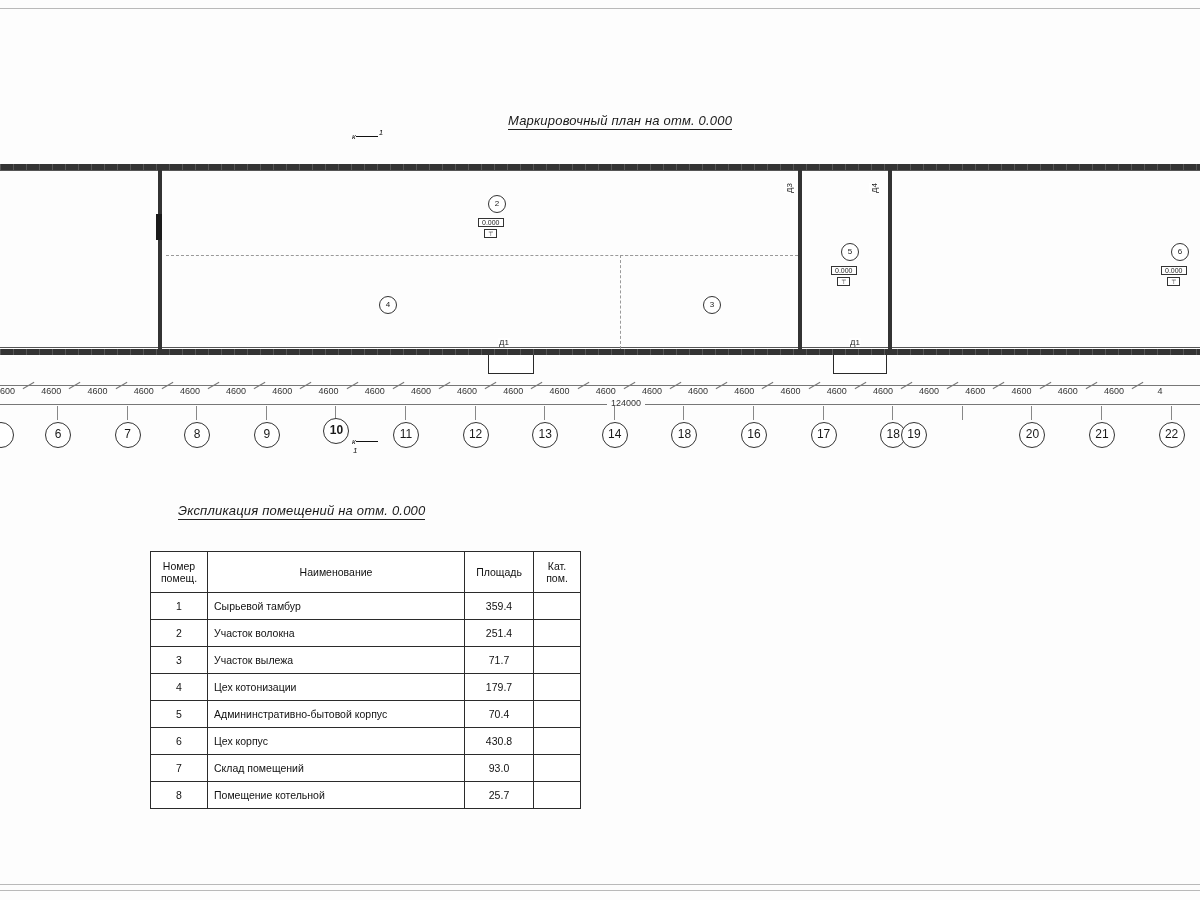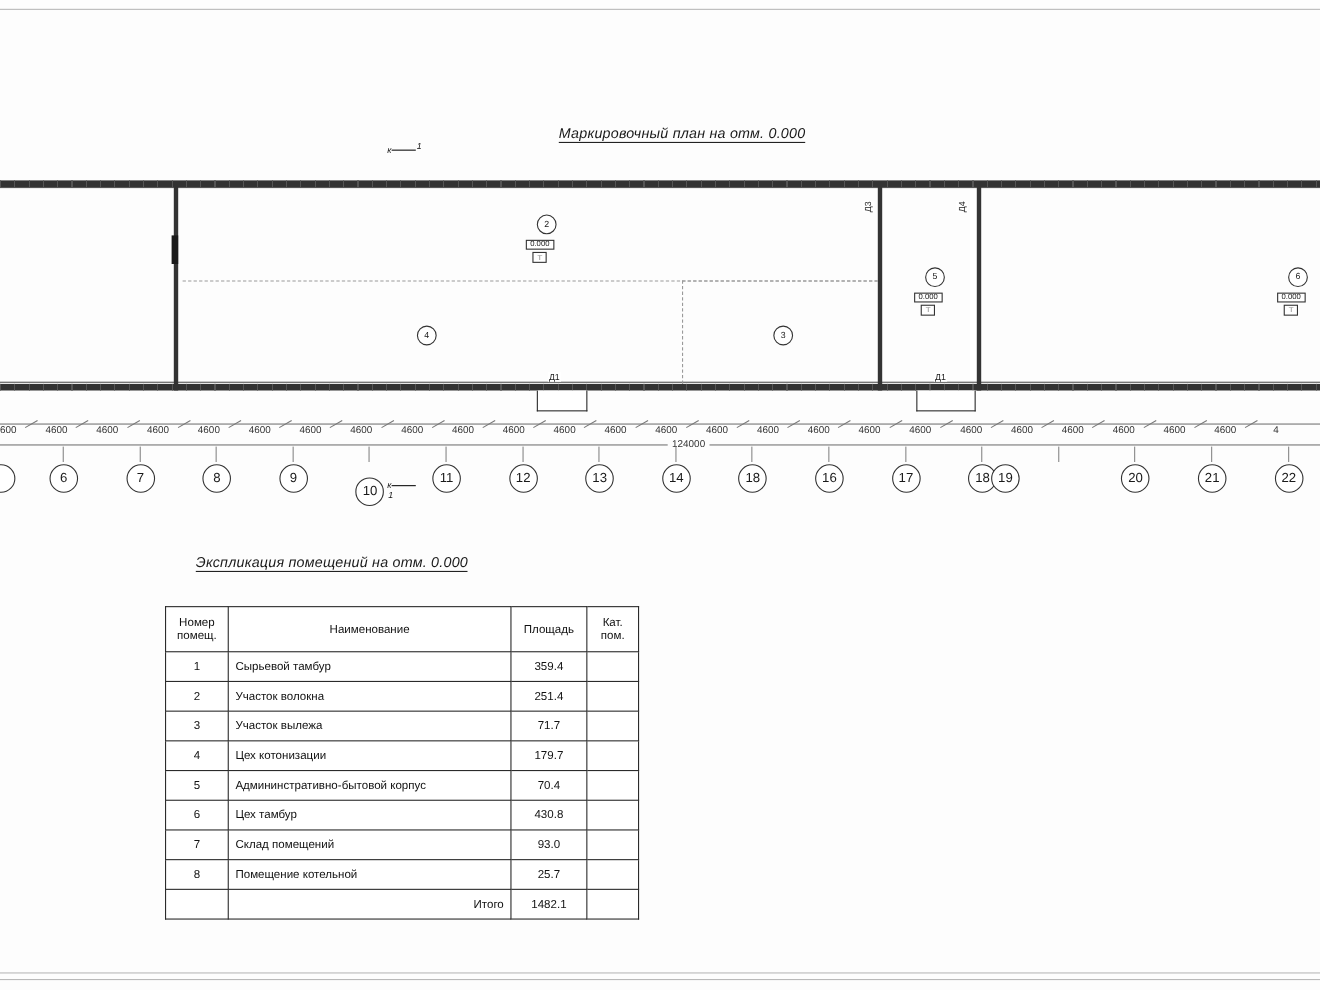--- a/index.html
+++ b/index.html
@@ -373,21 +373,21 @@
   <div id="axis-row">
       <div class="axis-stem" style="left: 57px; top: 406px;"></div>
       <div class="axis-bubble" style="left: 45px; top: 422px;">6</div>
       <div class="axis-stem" style="left: 126.6px; top: 406px;"></div>
       <div class="axis-bubble" style="left: 114.6px; top: 422px;">7</div>
       <div class="axis-stem" style="left: 196.2px; top: 406px;"></div>
       <div class="axis-bubble" style="left: 184.2px; top: 422px;">8</div>
       <div class="axis-stem" style="left: 265.8px; top: 406px;"></div>
       <div class="axis-bubble" style="left: 253.8px; top: 422px;">9</div>
       <div class="axis-stem" style="left: 335.4px; top: 406px;"></div>
-      <div class="axis-bubble" style="left: 323.4px; top: 434px;">10</div>
+      <div class="axis-bubble" style="left: 323.4px; top: 418px; font-weight: bold;">10</div>
       <div class="axis-stem" style="left: 405px; top: 406px;"></div>
       <div class="axis-bubble" style="left: 393px; top: 422px;">11</div>
       <div class="axis-stem" style="left: 474.6px; top: 406px;"></div>
       <div class="axis-bubble" style="left: 462.6px; top: 422px;">12</div>
       <div class="axis-stem" style="left: 544.2px; top: 406px;"></div>
       <div class="axis-bubble" style="left: 532.2px; top: 422px;">13</div>
       <div class="axis-stem" style="left: 613.8px; top: 406px;"></div>
       <div class="axis-bubble" style="left: 601.8px; top: 422px;">14</div>
       <div class="axis-stem" style="left: 683.4px; top: 406px;"></div>
       <div class="axis-bubble" style="left: 671.4px; top: 422px;">18</div>
@@ -452,39 +452,33 @@
             <td class="c-cat"></td>
           </tr>
           <tr>
             <td class="c-num">5</td>
             <td class="c-name">Админинстративно-бытовой корпус</td>
             <td class="c-area">70.4</td>
             <td class="c-cat"></td>
           </tr>
           <tr>
             <td class="c-num">6</td>
-            <td class="c-name">Цех тамбур</td>
+            <td class="c-name">Цех корпус</td>
             <td class="c-area">430.8</td>
             <td class="c-cat"></td>
           </tr>
           <tr>
             <td class="c-num">7</td>
             <td class="c-name">Склад помещений</td>
             <td class="c-area">93.0</td>
             <td class="c-cat"></td>
           </tr>
           <tr>
             <td class="c-num">8</td>
             <td class="c-name">Помещение котельной</td>
             <td class="c-area">25.7</td>
             <td class="c-cat"></td>
           </tr>
-          <tr class="row-total">
-            <td class="c-num"></td>
-            <td class="c-name">Итого</td>
-            <td class="c-area">1482.1</td>
-            <td class="c-cat"></td>
-          </tr>
         </tbody>
     </table>
   </div>
 
 </div>
 
 </body></html>

